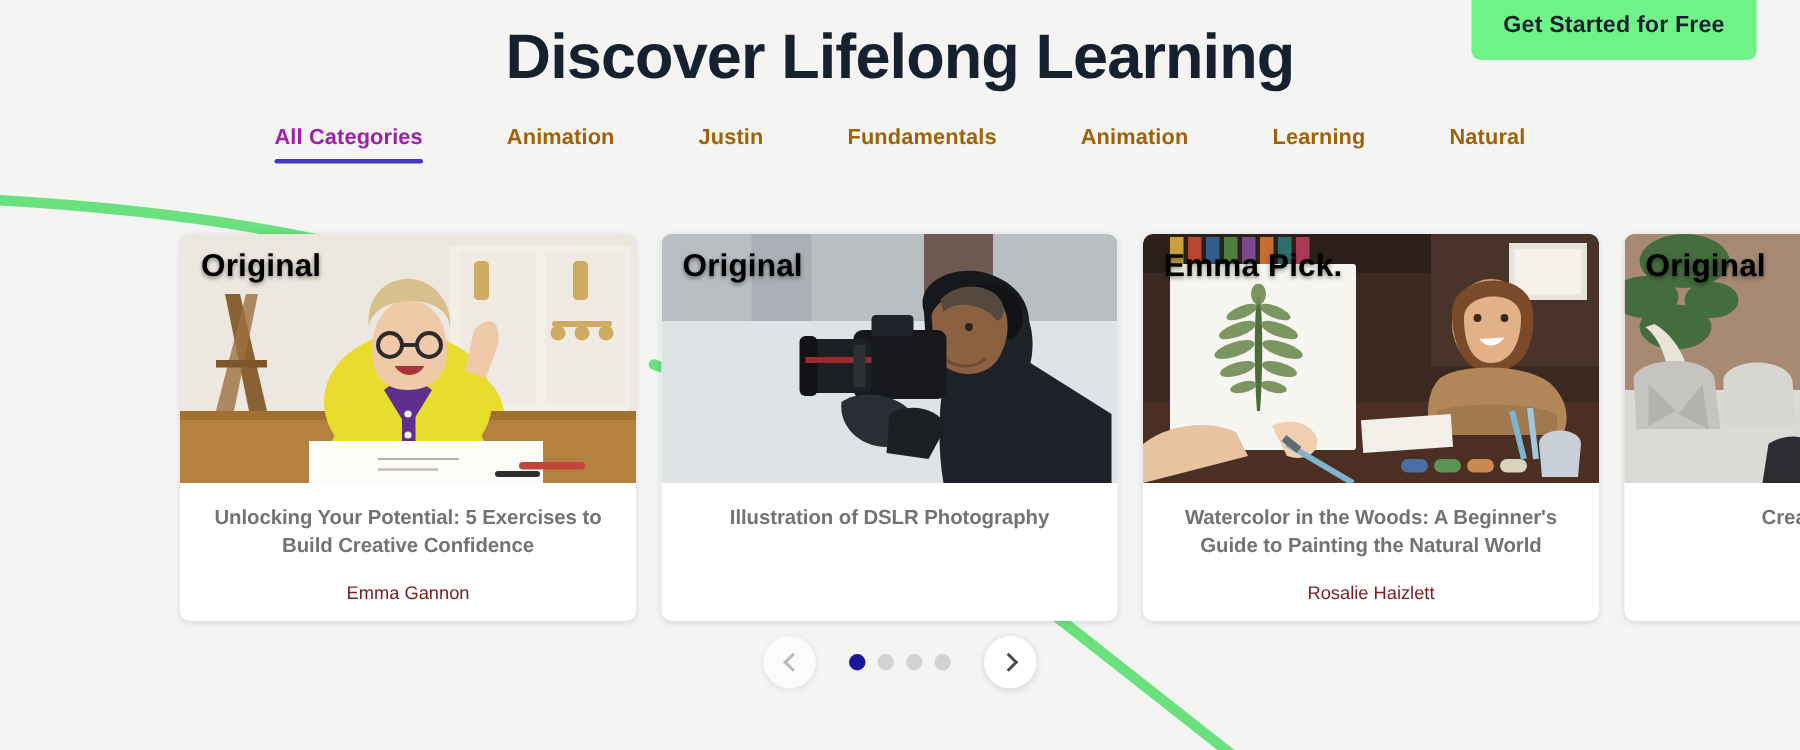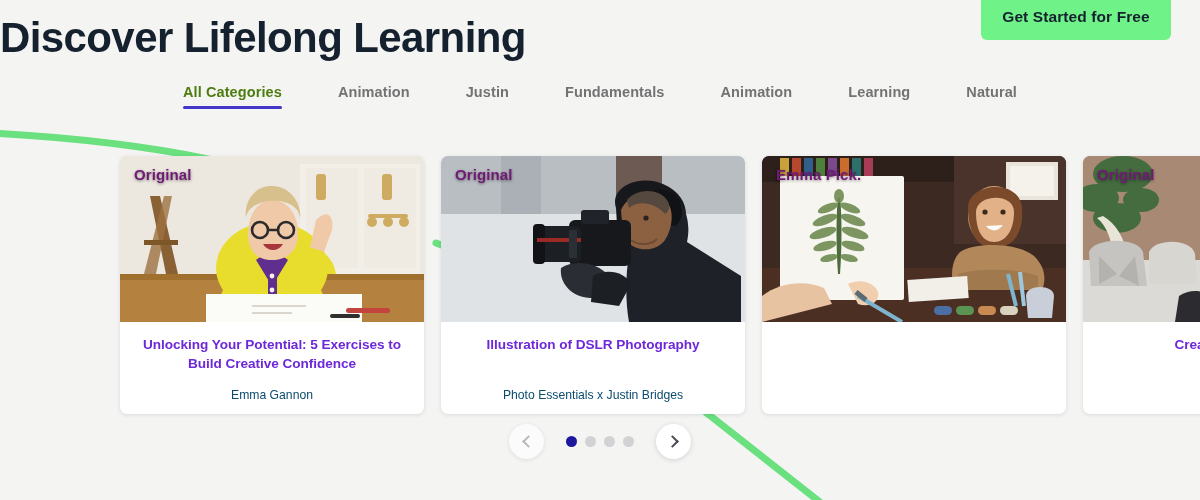--- a/index.html
+++ b/index.html
@@ -32,48 +32,48 @@
     letter-spacing: .1px;
     cursor: pointer;
     display: flex; align-items: center; justify-content: center;
   }
 
   
   .page-title {
     position: absolute;
     left: 0; top: 14px;
     width: 1200px;
-    text-align: left;
+    text-align: center;
     color: #15212e;
     font-size: 42px;
     font-weight: bold;
     letter-spacing: -0.6px;
   }
 
   
   .cat-nav {
     position: absolute;
     left: 0; top: 84px;
     width: 1200px;
     display: flex;
     justify-content: center;
     align-items: flex-start;
     gap: 56px;
   }
   .cat-item {
     position: relative;
-    color: #737373;
+    color: #a16207;
     font-size: 14.5px;
     font-weight: bold;
     letter-spacing: .1px;
     padding-bottom: 16px;
     cursor: pointer;
     white-space: nowrap;
   }
-  .cat-item.active { color: #4d7c0f; }
+  .cat-item.active { color: #a21caf; }
   .cat-item.active::after {
     content: "";
     position: absolute;
     left: 0; right: 0; bottom: 7px;
     height: 3px;
     background: #4436c8;
     border-radius: 2px;
   }
 
   
@@ -97,44 +97,44 @@
   .card-media {
     position: relative;
     height: 166px;
     width: 100%;
     overflow: hidden;
     border-radius: 6px 6px 0 0;
   }
   .card-badge {
     position: absolute;
     left: 14px; top: 10px;
-    color: #701a75;
-    font-size: 15px;
+    color: #000000;
+    font-size: 21px;
     font-weight: bold;
     letter-spacing: .1px;
     text-shadow: 0 1px 3px rgba(0,0,0,.45);
     z-index: 3;
   }
   .card-body {
     padding: 14px 16px 0 16px;
     text-align: center;
     position: relative;
     height: 92px;
   }
   .card-title {
-    color: #6d28d9;
+    color: #737373;
     font-size: 13.6px;
     font-weight: bold;
     line-height: 1.38;
     letter-spacing: -.05px;
   }
   .card-author {
     position: absolute;
     left: 0; right: 0; bottom: 12px;
-    color: #0c4a6e;
+    color: #7f1d1d;
     font-size: 12.2px;
     font-weight: normal;
     text-align: center;
   }
 
   
   .pager {
     position: absolute;
     left: 0; top: 424px;
     width: 1200px;
@@ -277,21 +277,20 @@
           <rect x="92" y="68" width="12" height="40" rx="4" fill="#111317"></rect>
           <rect x="96" y="82" width="44" height="4" fill="#9a2a28"></rect>
           <rect x="128" y="74" width="8" height="28" fill="#2b2f36"></rect>
           <path d="M120 112 C132 104, 152 106, 164 116 C170 128, 164 140, 150 142 C132 142, 118 128, 120 112 Z" fill="#2a2d33"></path>
           <path d="M152 120 C166 112, 184 116, 190 128 L178 150 L150 146 Z" fill="#1c1f24"></path>
         </svg>
         <div class="card-badge">Original</div>
       </div>
       <div class="card-body">
         <div class="card-title">Illustration of DSLR Photography</div>
-        <div class="card-author">Photo Essentials x Justin Bridges</div>
       </div>
     </article>
 
     <article class="card">
       <div class="card-media">
         <svg width="304" height="166" viewBox="0 0 304 166" preserveAspectRatio="none">
           <rect width="304" height="166" fill="#3c2a22"></rect>
           <rect x="0" y="0" width="304" height="26" fill="#2d1f19"></rect>
           <g>
             <rect x="18" y="2" width="9" height="22" fill="#c9a23b"></rect>
@@ -342,20 +341,24 @@
             <rect x="194" y="150" width="18" height="9" rx="4.5" fill="#5b9353"></rect>
             <rect x="216" y="150" width="18" height="9" rx="4.5" fill="#c98a52"></rect>
             <rect x="238" y="150" width="18" height="9" rx="4.5" fill="#d9d2bc"></rect>
           </g>
           <path d="M264 140 C264 128, 292 128, 292 140 L290 162 L266 162 Z" fill="#c8cfd8"></path>
           <path d="M246 118 L254 150" stroke="#7fb4cf" stroke-width="4"></path>
           <path d="M258 116 L262 150" stroke="#9ec8dd" stroke-width="4"></path>
         </svg>
         <div class="card-badge">Emma Pick.</div>
       </div>
+      <div class="card-body">
+        <div class="card-title">Watercolor in the Woods: A Beginner's Guide to Painting the Natural World</div>
+        <div class="card-author">Rosalie Haizlett</div>
+      </div>
     </article>
 
     <article class="card">
       <div class="card-media">
         <svg width="304" height="166" viewBox="0 0 304 166" preserveAspectRatio="none">
           <rect width="304" height="166" fill="#9a7b6a"></rect>
           <rect x="0" y="0" width="304" height="166" fill="#a88a74"></rect>
           <g fill="#3f6b3c" opacity=".95">
             <ellipse cx="40" cy="18" rx="30" ry="18"></ellipse>
             <ellipse cx="14" cy="42" rx="22" ry="14"></ellipse>

